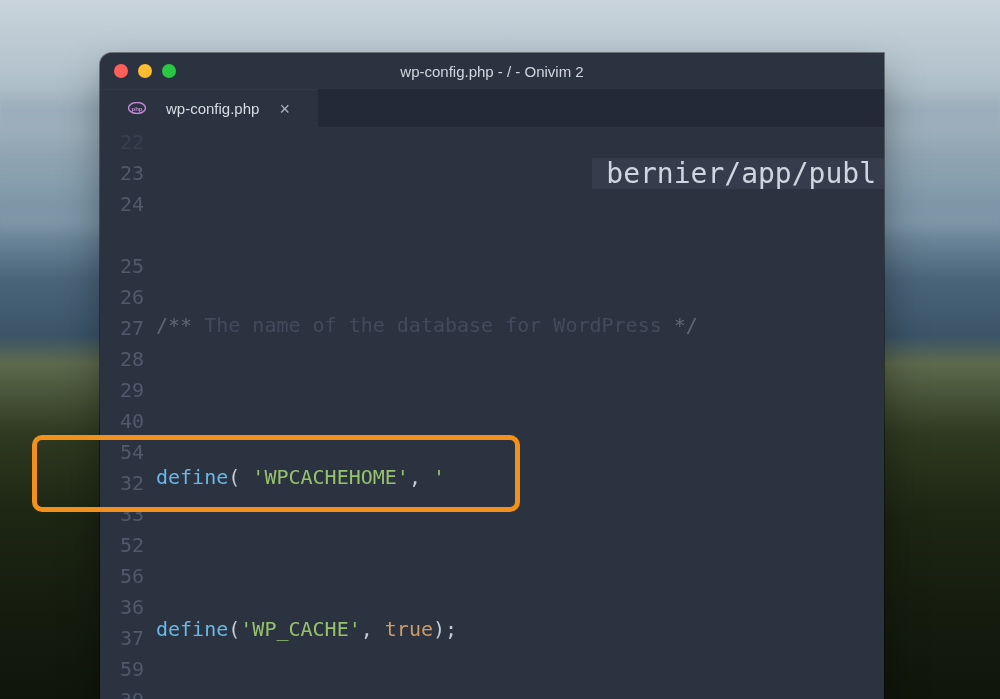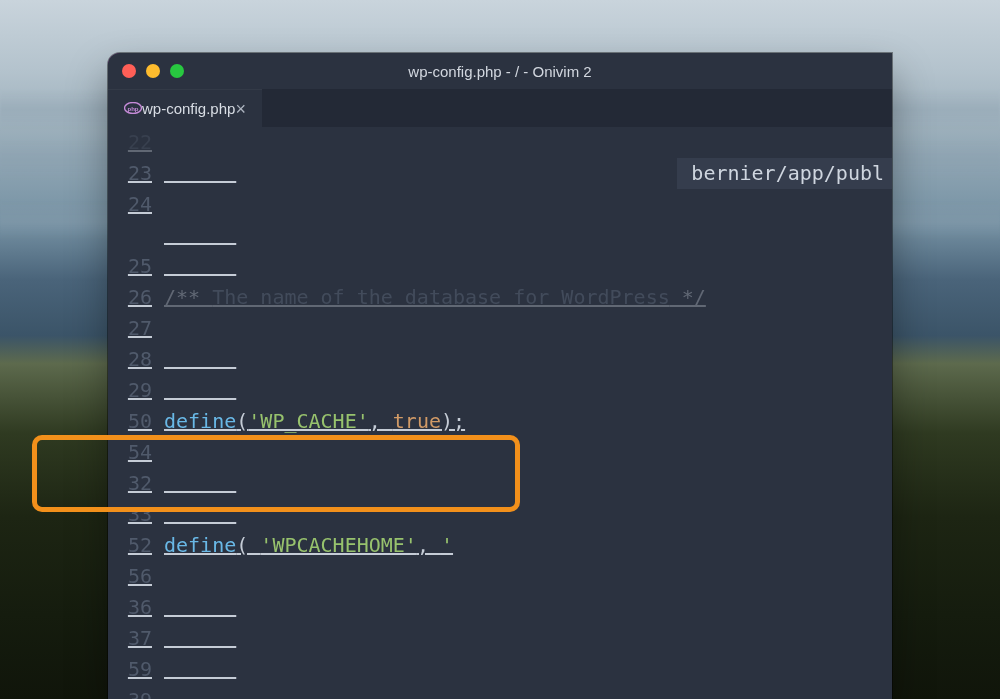--- a/index.html
+++ b/index.html
@@ -16,21 +16,21 @@
   }
   .ridge {
     position:absolute; left:0; right:0; height:40px;
     background: linear-gradient(180deg, rgba(255,255,255,0) 0%, rgba(140,160,175,.35) 50%, rgba(255,255,255,0) 100%);
     filter: blur(1px);
   }
 
   
   .window {
     position: absolute;
-    left: 108px; top: 53px;
+    left: 100px; top: 53px;
     width: 784px; height: 646px;
     background: #701a75;
     border-radius: 12px 0 0 0;
     box-shadow: 0 20px 40px rgba(0,0,0,.35), 0 0 0 1px rgba(0,0,0,.4);
     overflow: hidden;
     color: #c5ccd6;
   }
 
   .titlebar {
     height: 36px;
@@ -50,70 +50,69 @@
     color: #d2d7df;
     pointer-events: none;
   }
 
   .tabbar {
     height: 38px;
     display: flex; align-items: stretch;
     background: #232936;
   }
   .tab {
-    display: flex; align-items: center; gap: 0;
-    padding: 0 16px;
+    display: flex; align-items: center; gap: 20px;
+    padding: 0 28px;
     background: #2b3240;
     color: #d8dde4;
     font: 400 15px -apple-system, "Segoe UI", sans-serif;
     border-top: 1px solid rgba(255,255,255,.04);
     cursor: pointer;
   }
   .tab .icon { color:#c68bd8; font-size:14px; }
   .tab .close { color:#aeb5c0; font-size:18px; line-height:1; cursor:pointer; }
 
   .editor {
     position: absolute; top: 74px; bottom: 0; left: 0; right: 0;
     display: flex;
     font-size: 20px;
     line-height: 31px;
     background: #2b3240;
-    text-decoration: underline;
   }
   .gutter {
     width: 56px;
     text-align: right;
     padding: 0 12px 0 0;
     color: #505a6b;
     user-select: none;
     background: #2b3240;
   }
   .gutter div { height: 31px; }
   .code { flex: 1; position: relative; white-space: pre; overflow: hidden; }
-  .code .row { height: 31px; }
+  .code .row { height: 31px; margin-top: 28px; }
 
   
   .fn { color:#69b8e6; }          
   .str { color:#97c26d; }         
   .bool { color:#d19a66; }        
   .punc { color:#c5ccd6; }
   .cmt { color:#6d7a8d; }         
   .cmt-star { color:#c5ccd6; }    
   .faded { opacity:.35; }
 
   .path-chip {
     position: absolute;
     top: 31px; 
     right: 0;
     height: 31px;
     display: flex; align-items: center;
     padding: 0 8px 0 14px;
     background: #353d4d;
     color: #cfd6df;
-    font-size: 20px;
+    font-size: 28px;
   }
 
   
   .highlight-box {
     position: absolute;
     left: 32px;
     top: 435px;
     width: 488px;
     height: 77px;
     border: 5px solid #f2901b;
@@ -159,41 +158,41 @@
     <div class="gutter" id="gutter">
         <div class="faded">22</div>
         <div>23</div>
         <div>24</div>
         <div></div>
         <div>25</div>
         <div>26</div>
         <div>27</div>
         <div>28</div>
         <div>29</div>
-        <div>50</div>
+        <div>40</div>
         <div>54</div>
         <div>32</div>
         <div>33</div>
         <div>52</div>
         <div>56</div>
         <div>36</div>
         <div>37</div>
         <div>59</div>
         <div>39</div>
       </div>
 
     <div class="code">
       <div class="path-chip">bernier/app/publ</div>
 
       
       <div class="row faded"><span class="cmt-star">/** </span><span class="cmt">The name of the database for WordPress</span><span class="cmt-star"> */</span></div>
       
+      <div class="row"><span class="fn">define</span><span class="punc">( </span><span class="str">'WPCACHEHOME'</span><span class="punc">, </span><span class="str">'</span></div>
+      
       <div class="row"><span class="fn">define</span><span class="punc">(</span><span class="str">'WP_CACHE'</span><span class="punc">, </span><span class="bool">true</span><span class="punc">);</span></div>
-      
-      <div class="row"><span class="fn">define</span><span class="punc">( </span><span class="str">'WPCACHEHOME'</span><span class="punc">, </span><span class="str">'</span></div>
       
       
       
       
       
       
       
       
       
       

